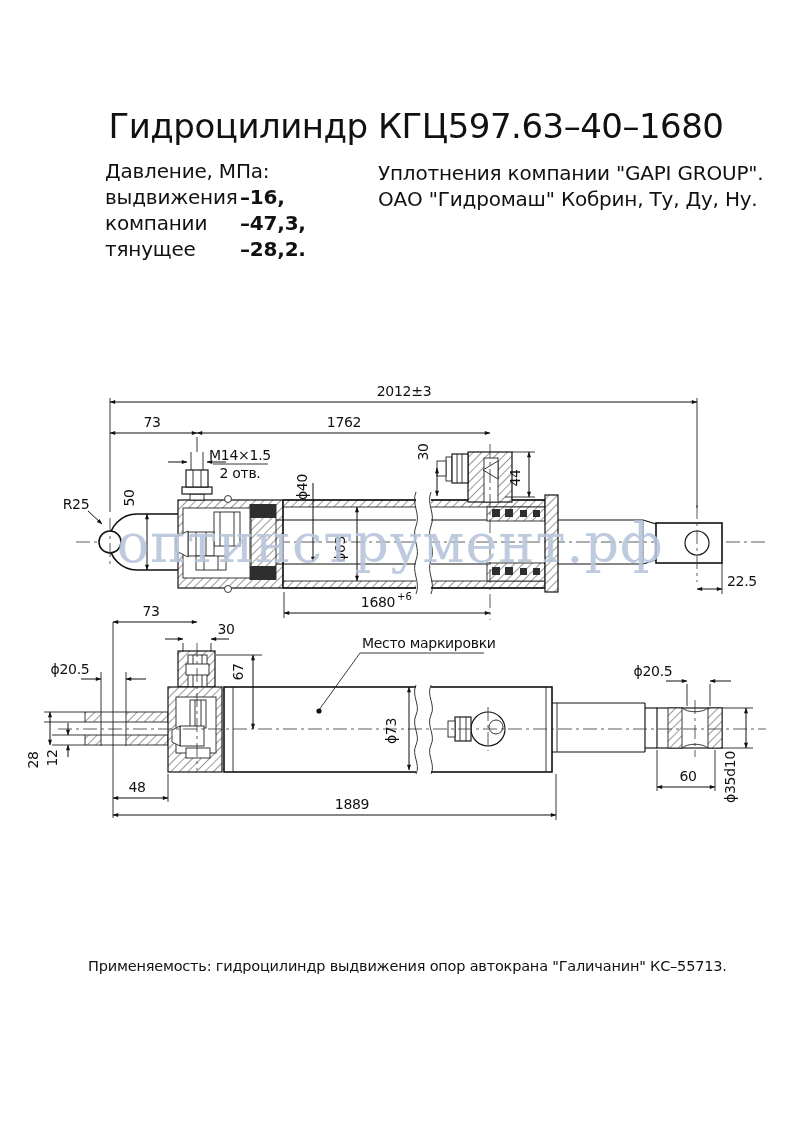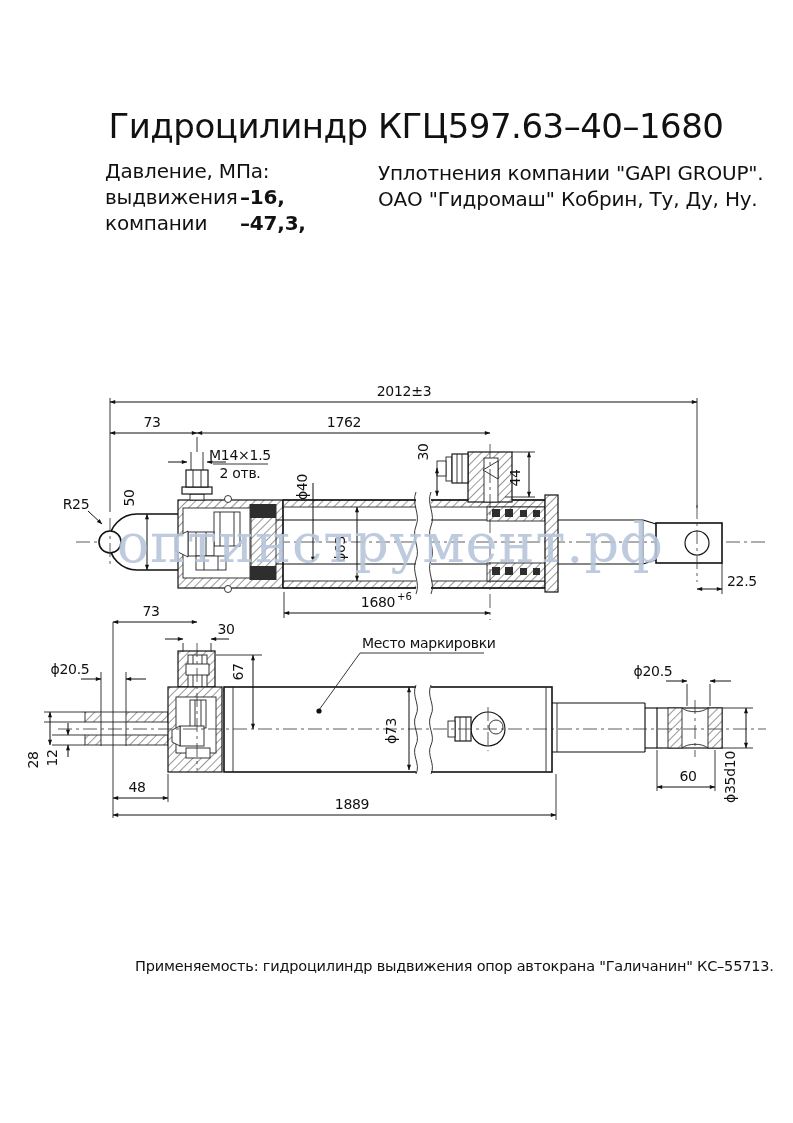--- a/index.html
+++ b/index.html
@@ -6,21 +6,21 @@
   body{width:793px;height:1123px;background:#fff;position:relative;
        font-family:"DejaVu Sans",sans-serif;color:#111;overflow:hidden;}
   .abs{position:absolute;}
   #title{top:86px;left:416px;transform:translateX(-50%);font-size:34px;
          white-space:nowrap;letter-spacing:-.5px;margin-top:20px;}
   .specs{font-size:20px;letter-spacing:-.2px;}
   #specs-left{top:158px;left:105px;width:200px;}
   .srow{height:26px;line-height:26px;position:relative;white-space:nowrap;}
   .srow .val{position:absolute;left:135px;top:0;font-weight:bold;}
   #specs-right{top:160px;left:378px;line-height:26px;white-space:nowrap;}
-  #footer{top:958px;left:88px;font-size:14.5px;letter-spacing:-.2px;white-space:nowrap;margin-left:47px;}
+  #footer{top:958px;left:88px;font-size:14.5px;letter-spacing:-.2px;white-space:nowrap;}
   svg{position:absolute;top:0;left:0;}
   .ol{stroke:#111;stroke-width:1.6;fill:none;}
   .o2{stroke:#111;stroke-width:1.15;fill:none;}
   .t{stroke:#222;stroke-width:.9;fill:none;}
   .fw{fill:#fff;}
   .hf{fill:url(#h);stroke:#111;stroke-width:1.2;}
   .hs{fill:url(#h);stroke:#222;stroke-width:.9;}
   .dk{fill:#2e2e2e;stroke:none;}
   .cl{stroke:#333;stroke-width:.8;fill:none;stroke-dasharray:14 4 3 4;}
   .dm{stroke:#111;stroke-width:1;fill:none;}
@@ -36,20 +36,24 @@
 <div id="specs-left" class="abs specs">
   <div class="srow">Давление, МПа:</div>
   <div class="srow">
     <span>выдвижения</span>
     <span class="val">–16,</span>
   </div>
   <div class="srow">
     <span>компании</span>
     <span class="val">–47,3,</span>
   </div>
+  <div class="srow">
+    <span>тянущее</span>
+    <span class="val">–28,2.</span>
+  </div>
 </div>
 
 <div id="specs-right" class="abs specs">
   <div>Уплотнения компании "GAPI GROUP".</div>
   <div>ОАО "Гидромаш" Кобрин, Ту, Ду, Ну.</div>
 </div>
 
 <div id="footer" class="abs">Применяемость: гидроцилиндр выдвижения опор автокрана "Галичанин" КС–55713.</div>
 
 <svg width="793" height="1123" viewBox="0 0 793 1123">

